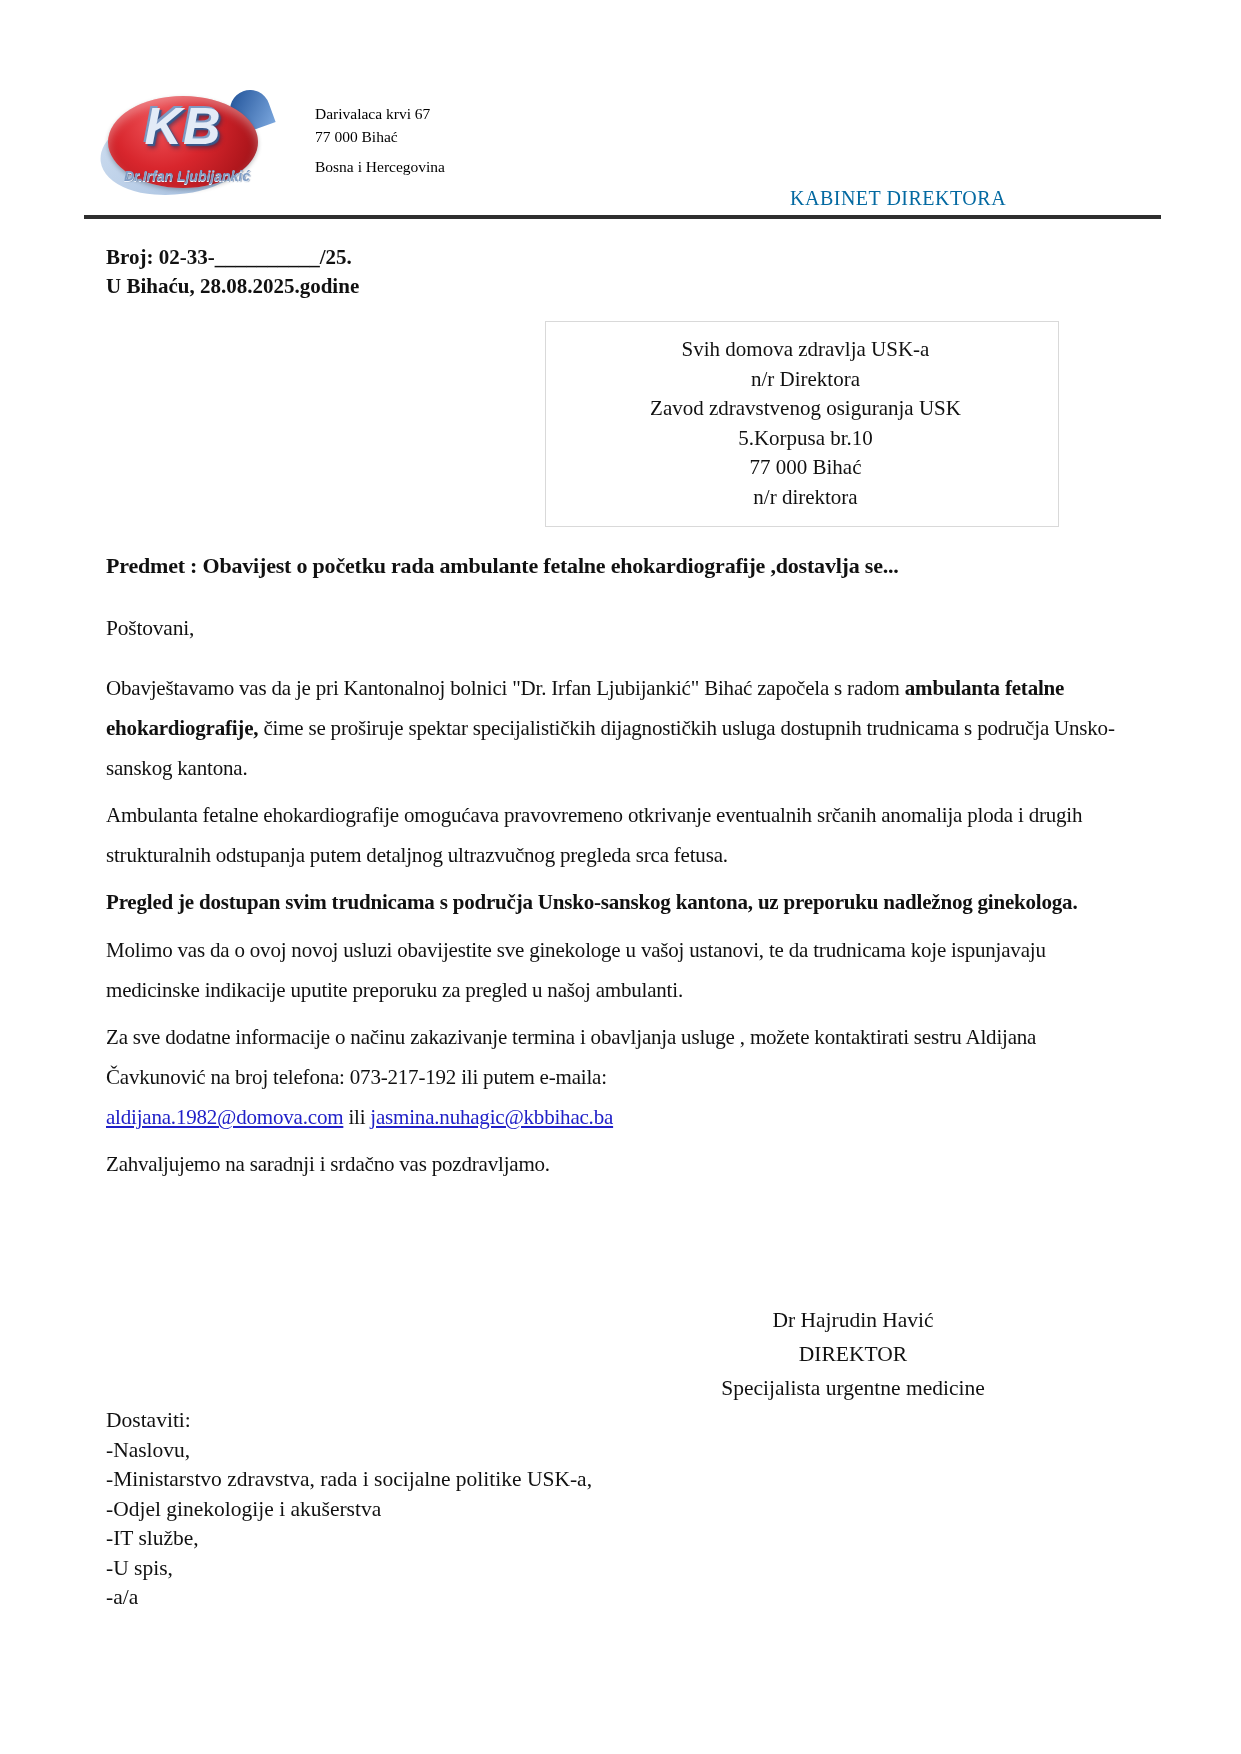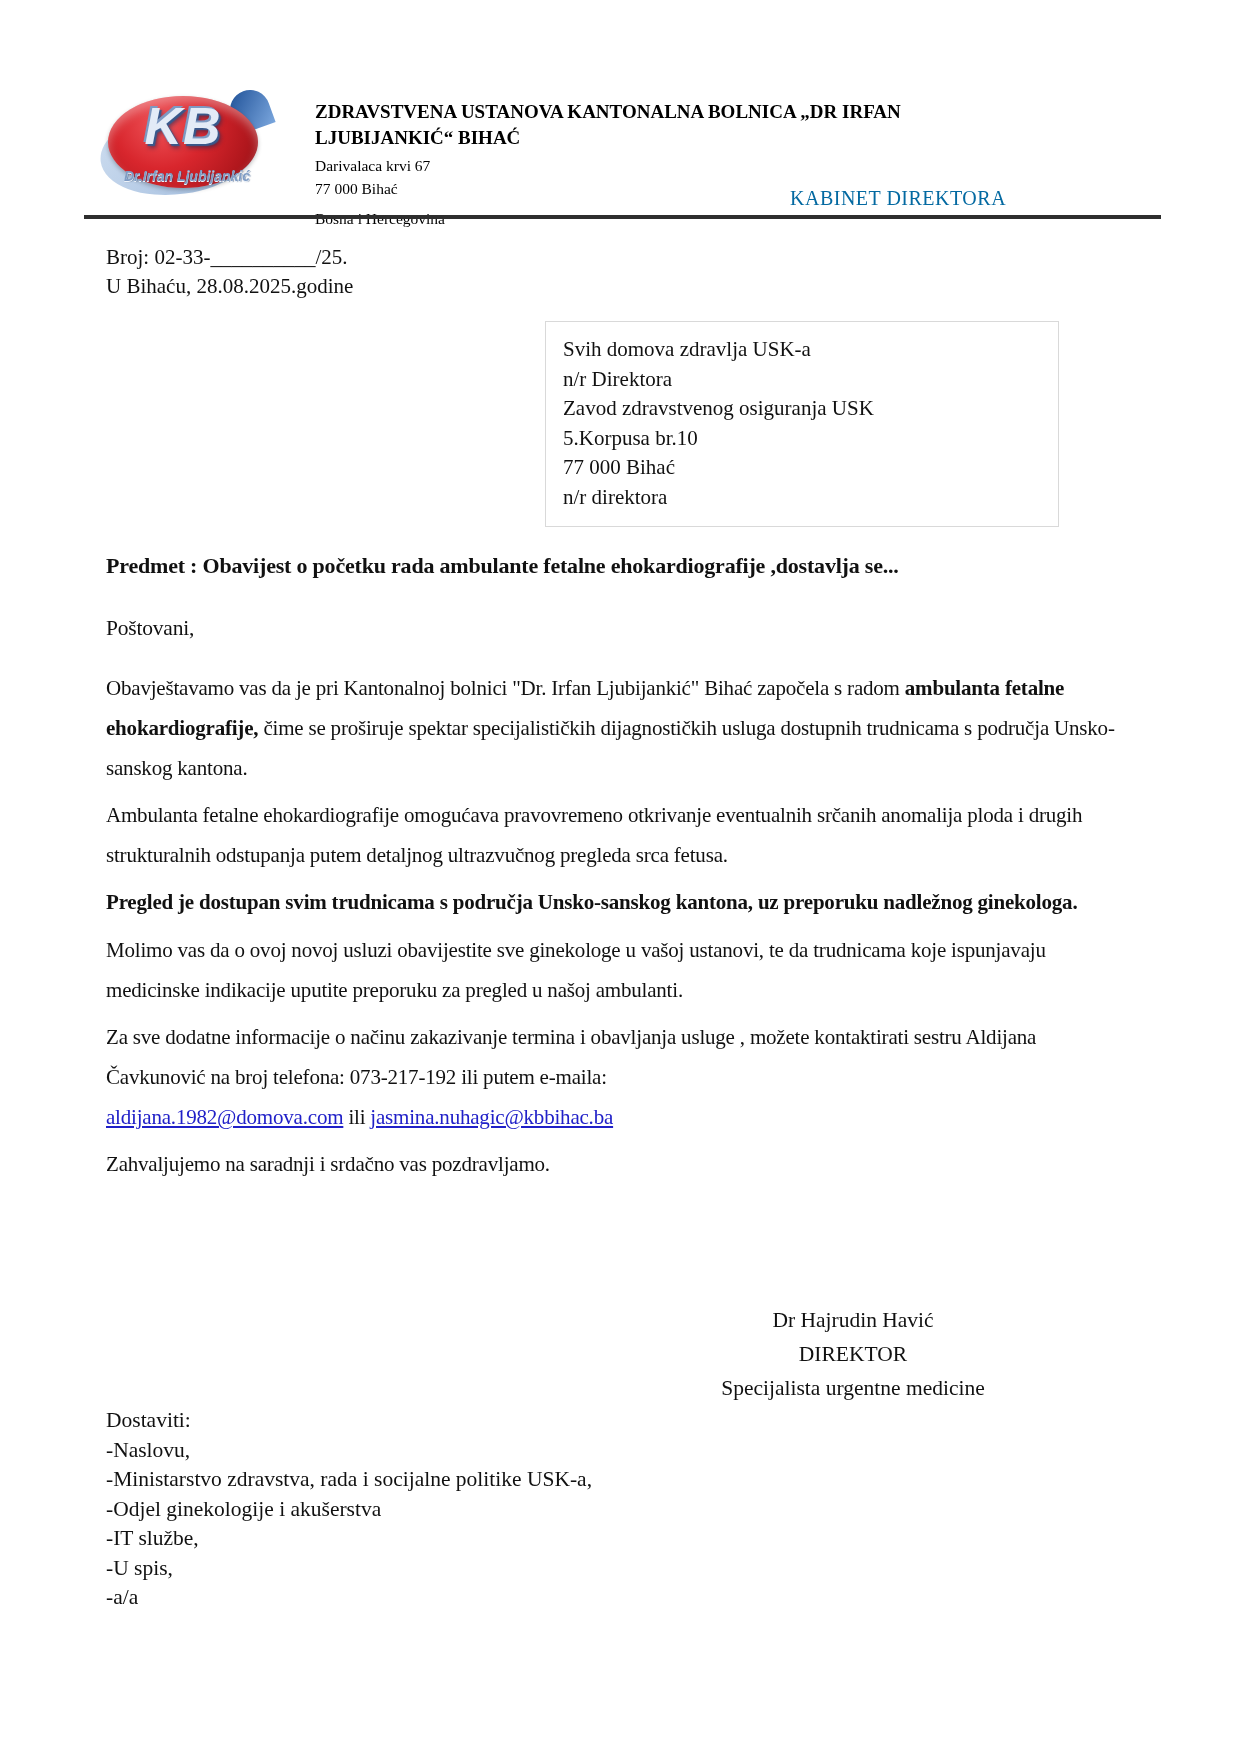--- a/index.html
+++ b/index.html
@@ -60,26 +60,26 @@
   .kabinet {
     position: absolute; top: 187px; left: 790px;
     font-weight: normal; font-size: 20px; letter-spacing: .5px; color: #0369a1;
   }
   .rule {
     position: absolute; left: 84px; top: 215px; width: 1077px; height: 3px;
     border-top: 2px solid #2e2e2e; border-bottom: 2px solid #2e2e2e;
   }
 
   
-  .meta { position: absolute; left: 106px; top: 243px; font-size: 21px; line-height: 28.5px; }
+  .meta { position: absolute; left: 106px; top: 243px; font-size: 21px; line-height: 28.5px; font-weight: bold; }
   .recipient {
     position: absolute; left: 545px; top: 321px; width: 514px; height: 206px;
     border: 1px solid #d9d9d9;
     padding: 13px 10px 12px 17px;
-    font-size: 21px; line-height: 29.5px;
+    font-size: 21px; line-height: 29.5px; text-align: center;
   }
 
   
   .content { position: absolute; left: 106px; top: 552px; width: 1034px; letter-spacing: -0.2px; }
   .subject { font-weight: bold; font-size: 22px; line-height: 27px; margin-bottom: 36px; }
   .salutation { font-size: 21.5px; line-height: 27px; margin-bottom: 26px; }
   .content p { font-size: 21px; line-height: 40px; margin-bottom: 7px; }
   .content p.strong { font-weight: bold; line-height: 41px; }
   .content a { color: #2020c8; text-decoration: underline; }
 
@@ -95,21 +95,20 @@
 
   <div class="logo">
     <div class="swoosh"></div>
     <div class="drop"></div>
     <div class="oval"></div>
     <div class="kb">KB</div>
     <div class="lname">Dr.Irfan Ljubijankić</div>
   </div>
 
   <div class="header-text">
-    <div class="org-name">ZDRAVSTVENA USTANOVA KANTONALNA BOLNICA „DR IRFAN LJUBIJANKIĆ“ BIHAĆ</div>
     <div class="addr">Darivalaca krvi 67</div>
     <div class="addr">77 000 Bihać</div>
     <div class="country">Bosna i Hercegovina</div>
   </div>
 
   <div class="kabinet">KABINET DIREKTORA</div>
   <div class="rule"></div>
 
   <div class="meta">
     <div>Broj: 02-33-__________/25.</div>

